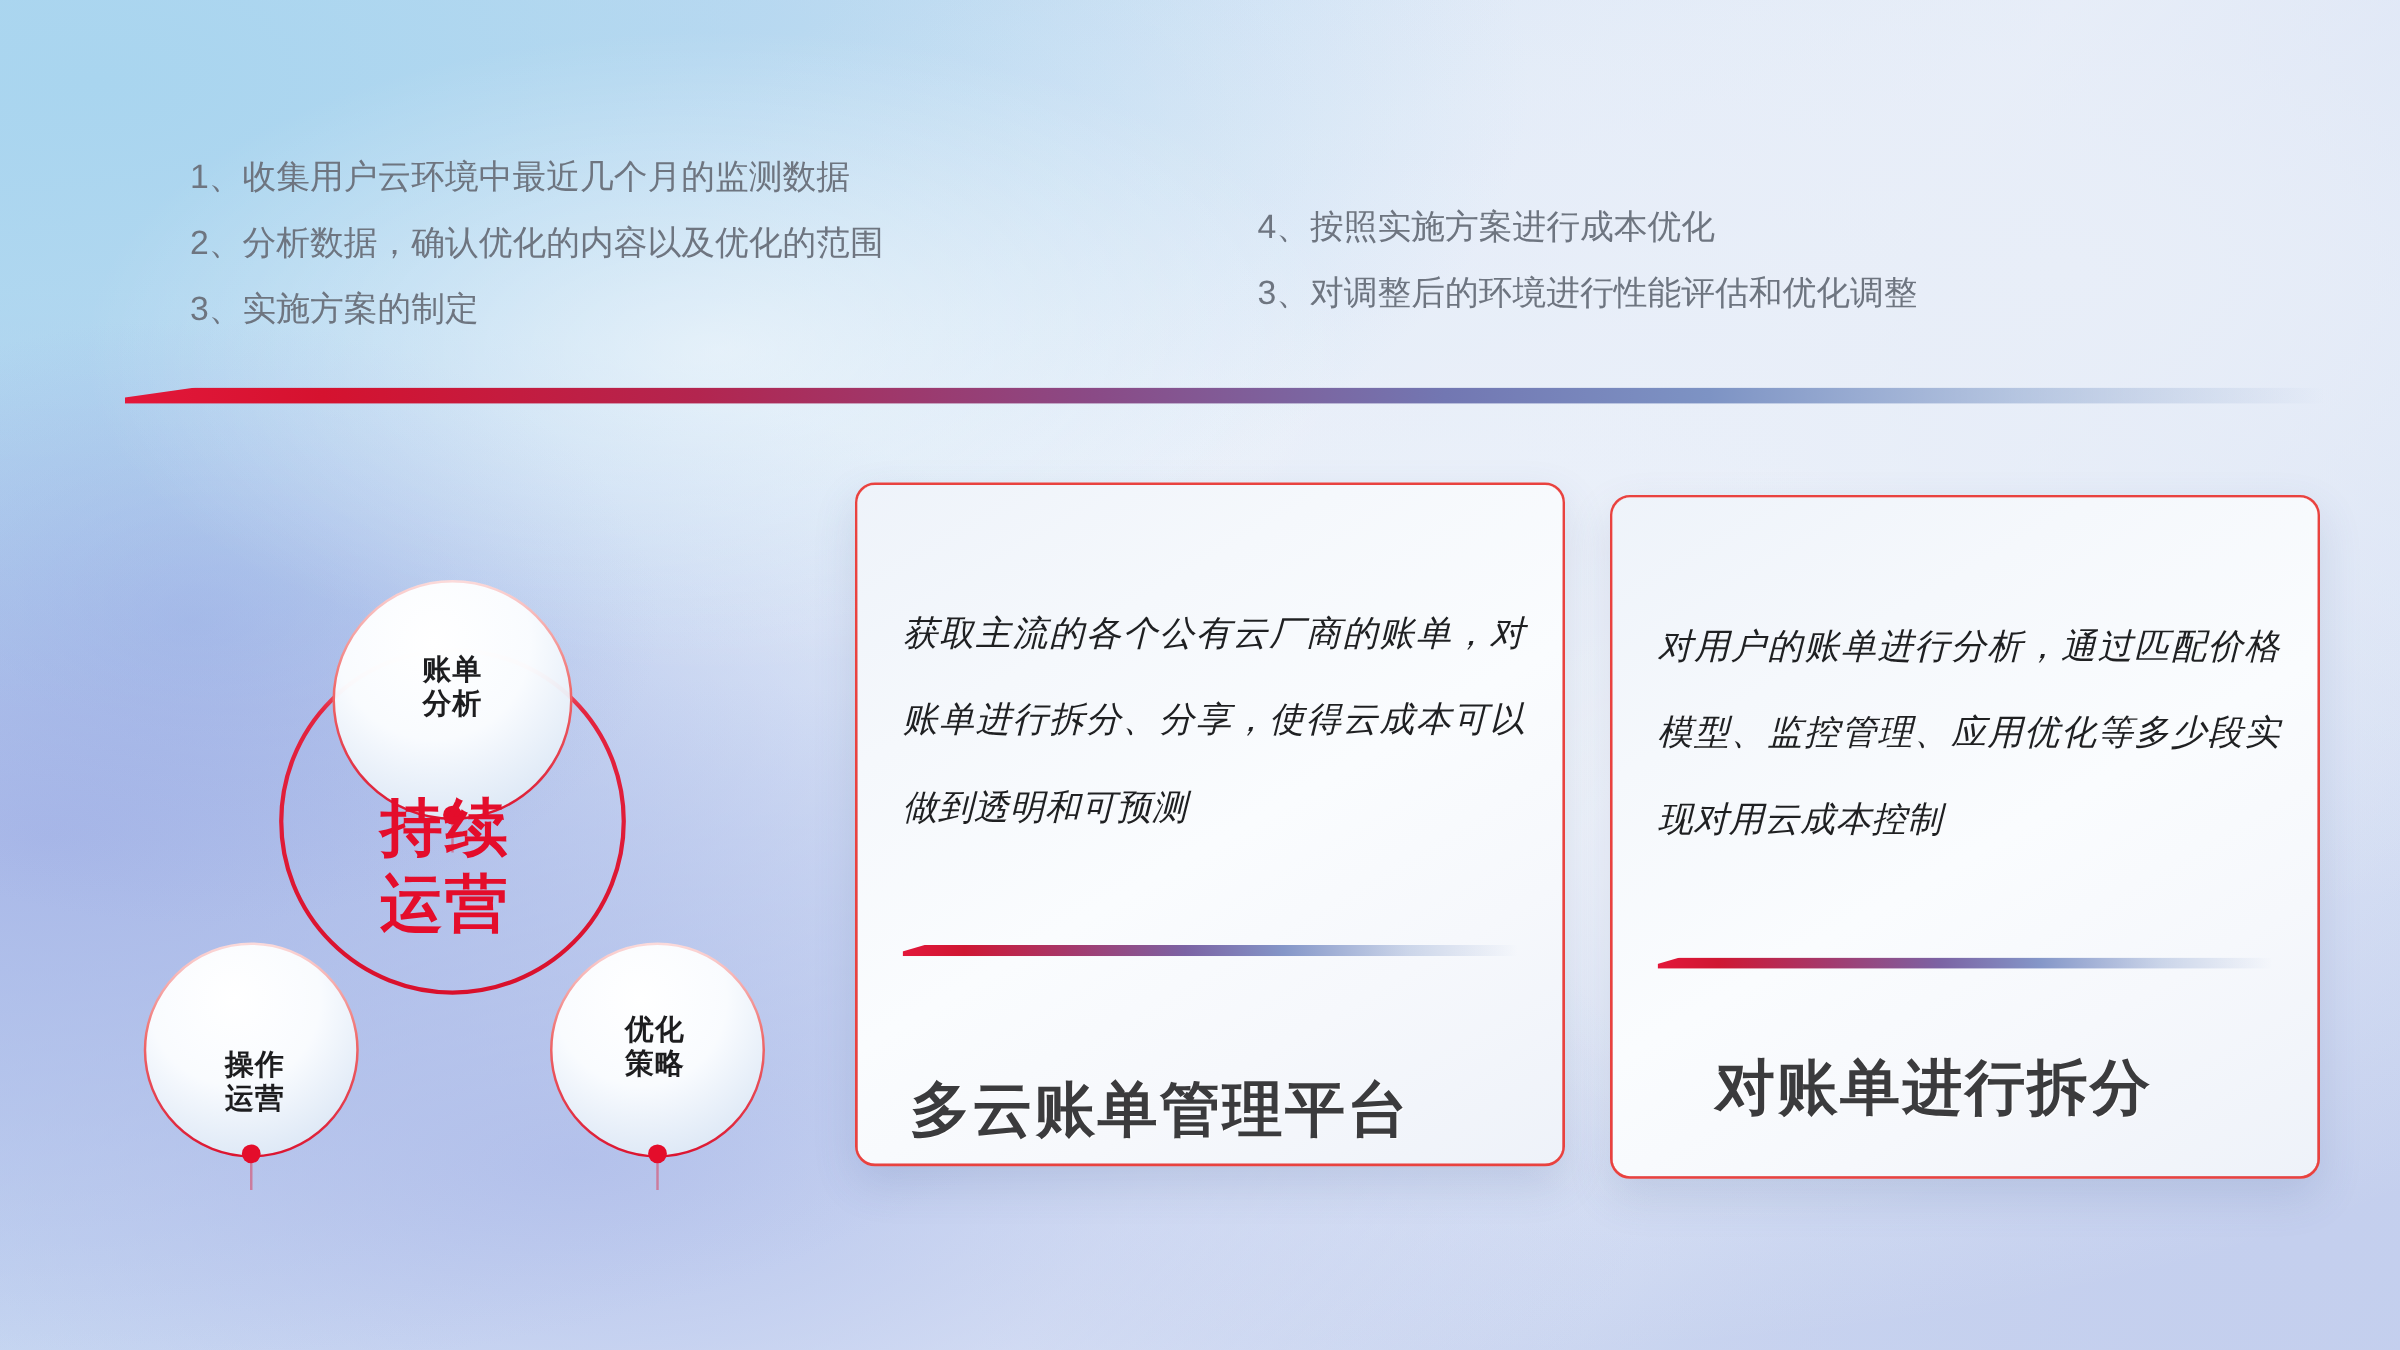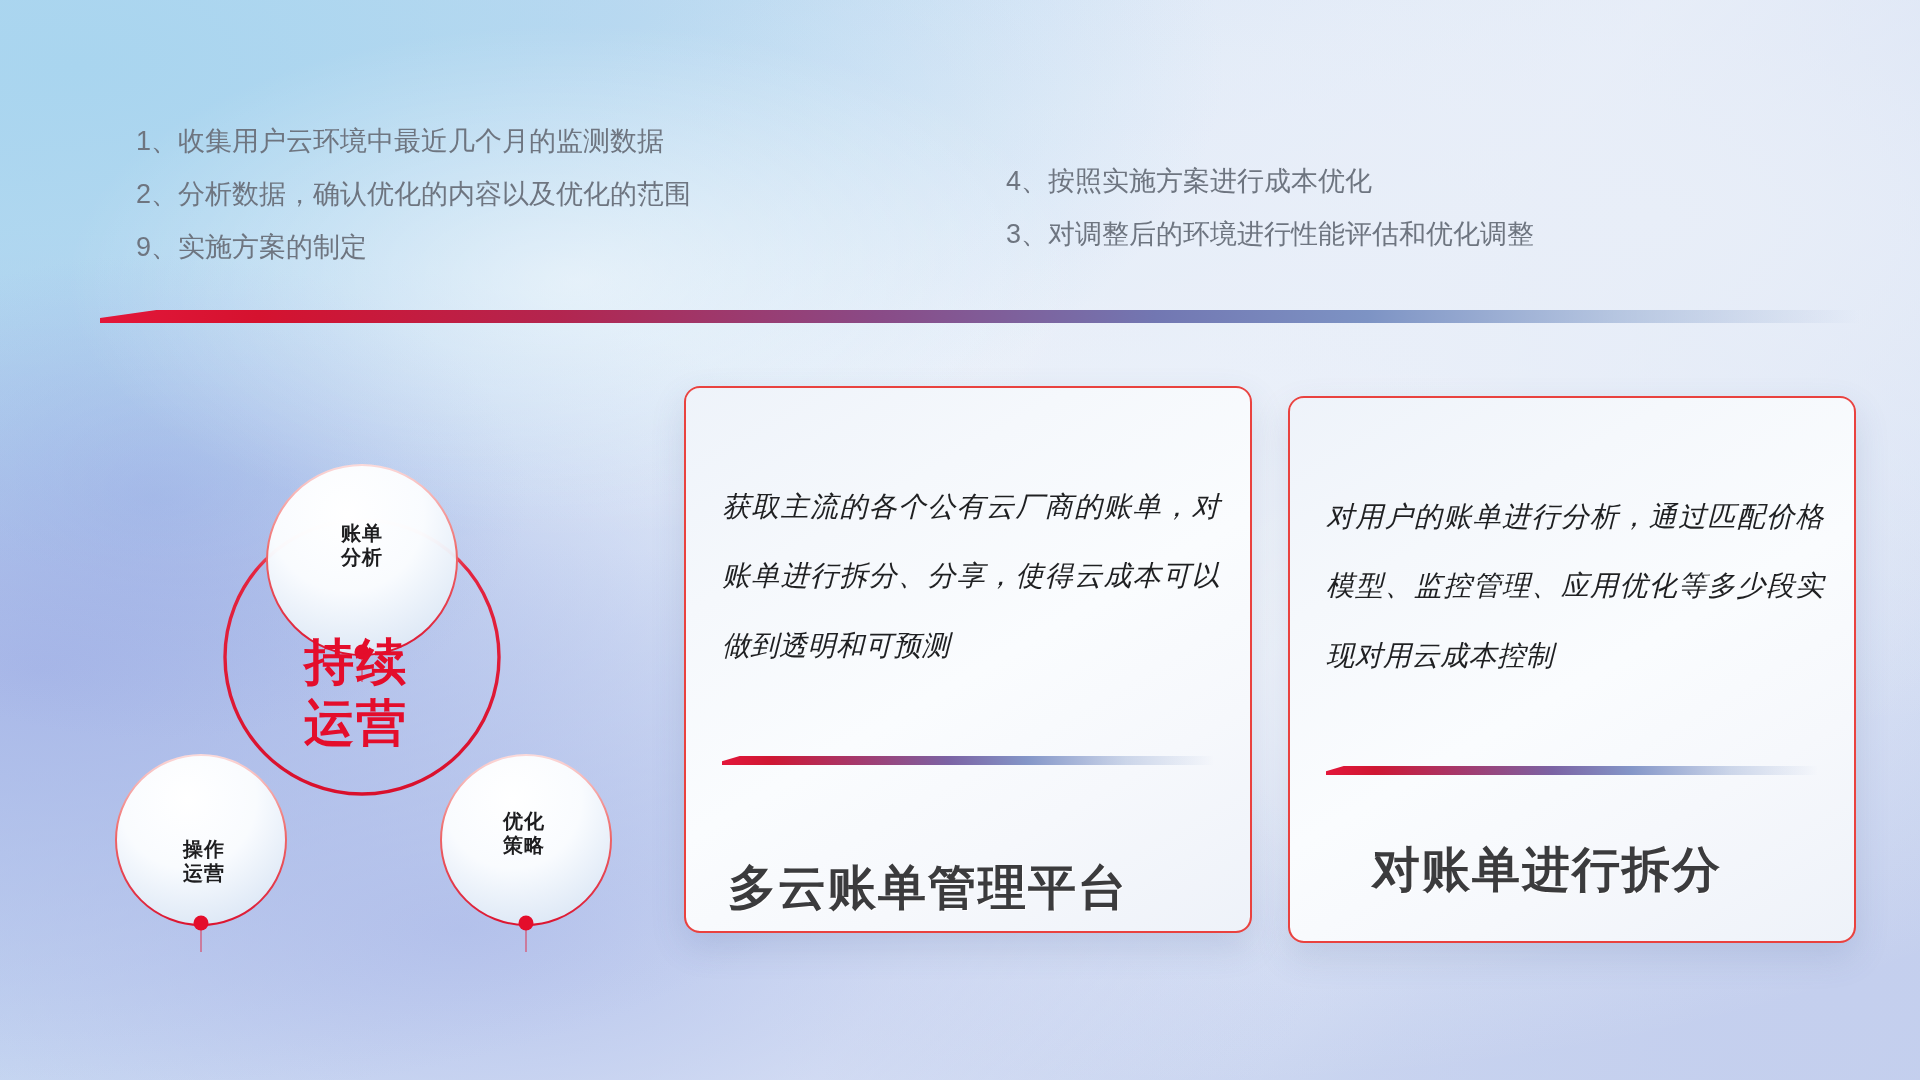--- a/index.html
+++ b/index.html
@@ -27,36 +27,36 @@
     position:absolute; inset:0;
     background:
       radial-gradient(38% 34% at 30% 26%, rgba(255,255,255,.55) 0%, rgba(255,255,255,0) 70%),
       radial-gradient(30% 40% at 73% 62%, rgba(255,255,255,.45) 0%, rgba(255,255,255,0) 72%),
       radial-gradient(26% 30% at 8% 46%,  rgba(140,160,225,.40) 0%, rgba(140,160,225,0) 75%);
   }
 
   
   .steps { position:absolute; z-index:3; color:#6e7580; font-size:27px; line-height:1; white-space:nowrap; }
   .steps .row { margin-bottom:26px; }
-  #steps-left  { left:136px; top:128px; }
+  #steps-left  { left:152px; top:128px; }
   #steps-right { left:1006px; top:168px; }
 
   
   #main-divider{
     position:absolute; z-index:3; left:100px; top:310px; width:1760px; height:13px;
     background:linear-gradient(90deg,#e3173a 0%, #d5122f 9%, #b3254f 26%, #8a4a86 44%, #7277b2 60%, #7d93c4 72%, rgba(140,164,205,.55) 86%, rgba(160,182,216,0) 100%);
     clip-path:polygon(0 62%, 3.2% 0, 100% 0, 100% 100%, 0 100%);
   }
 
   
   #venn { position:absolute; z-index:4; left:96px; top:352px; width:520px; height:604px; }
   #venn svg { position:absolute; inset:0; }
   .v-label{
     position:absolute; text-align:center; color:#1d1d1f; font-weight:700;
-    line-height:1.18; font-size:20px; letter-spacing:1px;
+    line-height:1.18; font-size:23px; letter-spacing:1px;
   }
   #label-bill { left:186px; top:170px; width:160px; }
   #label-ops  { left:28px;  top:486px; width:160px; }
   #label-opt  { left:348px; top:458px; width:160px; }
   #label-core {
     left:160px; top:280px; width:200px; color:#e40d2b; font-size:50px;
     font-weight:800; letter-spacing:2px; line-height:1.22;
   }
 
   
@@ -99,21 +99,21 @@
 <body>
 
 <div id="bg">
   <div class="bg-base"></div>
   <div class="bg-glow"></div>
 </div>
 
 <div class="steps" id="steps-left">
   <div class="row">1、收集用户云环境中最近几个月的监测数据</div>
   <div class="row">2、分析数据，确认优化的内容以及优化的范围</div>
-  <div class="row">9、实施方案的制定</div>
+  <div class="row">3、实施方案的制定</div>
 </div>
 
 <div class="steps" id="steps-right">
   <div class="row">4、按照实施方案进行成本优化</div>
   <div class="row">3、对调整后的环境进行性能评估和优化调整</div>
 </div>
 
 <div id="main-divider"></div>
 
 <div id="venn">

